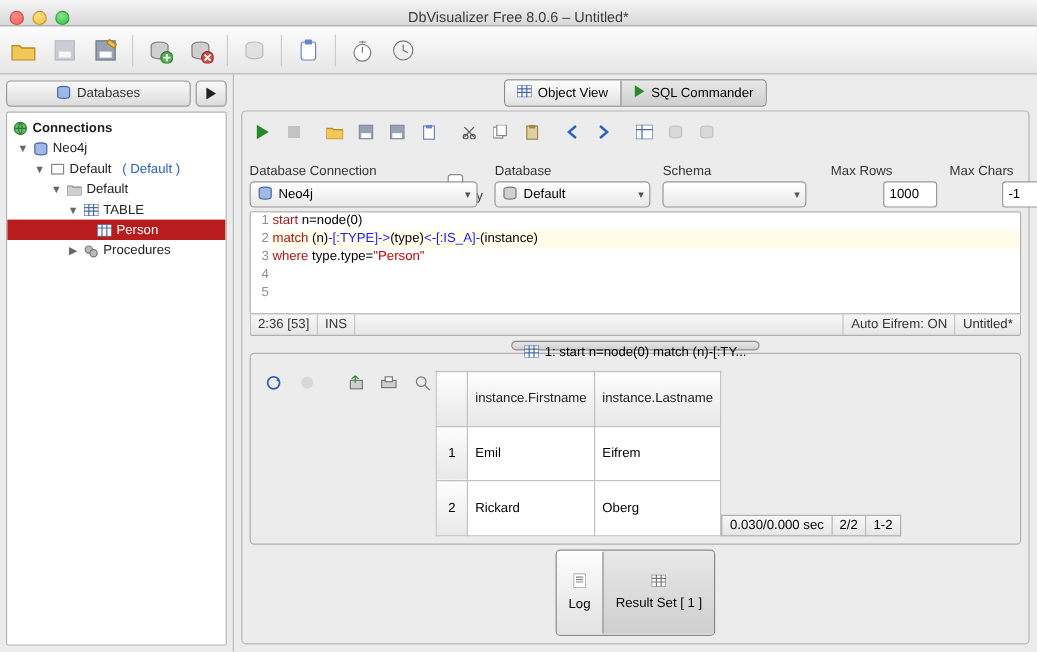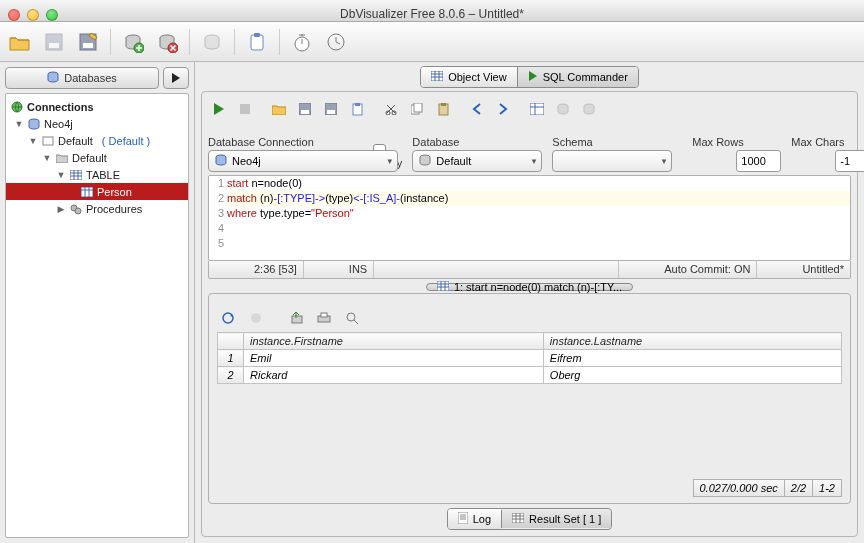--- a/index.html
+++ b/index.html
@@ -57,41 +57,41 @@
   .ed-line { display: flex; }
   .ed-line.hl { background: #fffde9; }
   .gutter { width: 18px; text-align: right; padding-right: 3px; color: #909090; background: #fff; user-select: none; }
   .code { white-space: pre; }
   .kw { color: #b31515; }
   .br { color: #1a1aff; }
   .str { color: #d10000; }
   .pun { color: #000; }
 
   .statusbar { display: flex; border: 1px solid #b0b0b0; border-top: none; border-radius: 0 0 2px 2px; background: linear-gradient(#f8f8f8,#e6e6e6); height: 18px; }
-  .statusbar > div { border-right: 1px solid #c4c4c4; padding: 2px 6px; color: #333; margin-left: 39px; }
+  .statusbar > div { border-right: 1px solid #c4c4c4; padding: 2px 6px; color: #333; }
   .statusbar > .grow { flex: 1; border-right: 1px solid #c4c4c4; }
 
   .result-wrap { margin-top: 14px; border: 1px solid #b0b0b0; border-radius: 4px; background: #ececec; display: flex; flex-direction: column; flex: 1; min-height: 0; }
   .result-tabbar { display: flex; justify-content: center; transform: translateY(-11px); height: 0; }
-  .result-tab { background: linear-gradient(#e8e8e8,#cfcfcf); border: 1px solid #8a8a8a; border-radius: 4px; padding: 3px 10px; display: flex; align-items: center; gap: 5px; }
-  .result-body { padding: 14px 8px 6px 8px; display: flex; flex-direction: column; flex: 1; min-height: 0; font-style: italic; }
+  .result-tab { background: linear-gradient(#e8e8e8,#cfcfcf); border: 1px solid #8a8a8a; border-radius: 4px; padding: 3px 10px; display: flex; align-items: flex-start; gap: 5px; }
+  .result-body { padding: 14px 8px 6px 8px; display: flex; flex: 1; min-height: 0; }
   .res-tb { display: flex; gap: 6px; margin-bottom: 4px; }
   .res-tb .etb-btn { width: 22px; height: 20px; }
 
   table.grid { border-collapse: collapse; background: #fff; }
   table.grid th, table.grid td { border: 1px solid #c2c2c2; padding: 2px 6px; text-align: left; height: 17px; }
   table.grid th { background: linear-gradient(#fdfdfd,#e8e8e8); font-weight: normal; color: #222; }
   table.grid th.rownum, table.grid td.rownum { background: linear-gradient(#fdfdfd,#e8e8e8); text-align: center; width: 26px; }
 
   .res-status { display: flex; justify-content: flex-end; gap: 0; margin-top: auto; }
   .res-status > div { border: 1px solid #b0b0b0; border-left: none; background: linear-gradient(#f8f8f8,#e6e6e6); padding: 2px 6px; }
   .res-status > div:first-child { border-left: 1px solid #b0b0b0; }
 
   .bottom-tabs { display: flex; justify-content: center; gap: 0; margin-top: 4px; }
-  .bottom-tabs .tab-pair .tab { padding: 3px 10px; }
+  .bottom-tabs .tab-pair .tab { padding: 19px 10px; flex-direction: column; }
 
   .chk { width: 13px; height: 13px; border: 1px solid #8a8a8a; border-radius: 3px; background: #fff; display: inline-block; margin-right: 4px; vertical-align: middle; }
 </style>
 </head>
 <body>
 
 <div class="titlebar">
   <div class="traffic">
     <div class="traffic-dot tr-red"></div>
     <div class="traffic-dot tr-yellow"></div>
@@ -424,21 +424,21 @@
           </div>
         <div class="ed-line">
             <div class="gutter">5</div>
             <div class="code"></div>
           </div>
       </div>
       <div class="statusbar">
         <div>2:36 [53]</div>
         <div>INS</div>
         <div class="grow"></div>
-        <div>Auto Commit: ON</div>
+        <div>Auto Eifrem: ON</div>
         <div style="border-right:none">Untitled*</div>
       </div>
 
       <div class="result-wrap">
         <div class="result-tabbar">
           <div class="result-tab">
             <span><svg width="12" height="10">
                   <rect x="0" y="0" width="12" height="10" fill="#fff" stroke="#4668a8"></rect>
                   <path d="M0 3h12M0 6h12M4 0v10M8 0v10" stroke="#4668a8"></path>
                 </svg></span>
@@ -491,21 +491,21 @@
               <td>Eifrem</td>
             </tr>
             <tr>
               <td class="rownum">2</td>
               <td>Rickard</td>
               <td>Oberg</td>
             </tr>
           </tbody>
             </table>
           <div class="res-status">
-            <div>0.027/0.000 sec</div>
+            <div>0.030/0.000 sec</div>
             <div>2/2</div>
             <div>1-2</div>
           </div>
         </div>
       </div>
 
       <div class="bottom-tabs">
         <div class="tab-pair">
           <div class="tab">
             <span><svg width="10" height="12">

